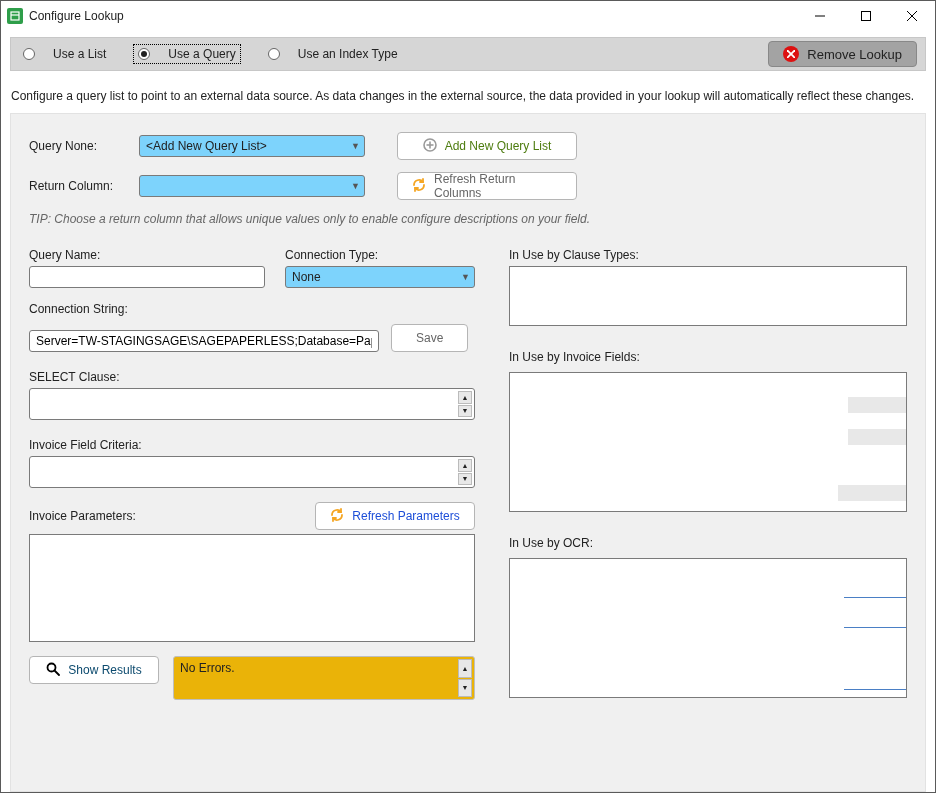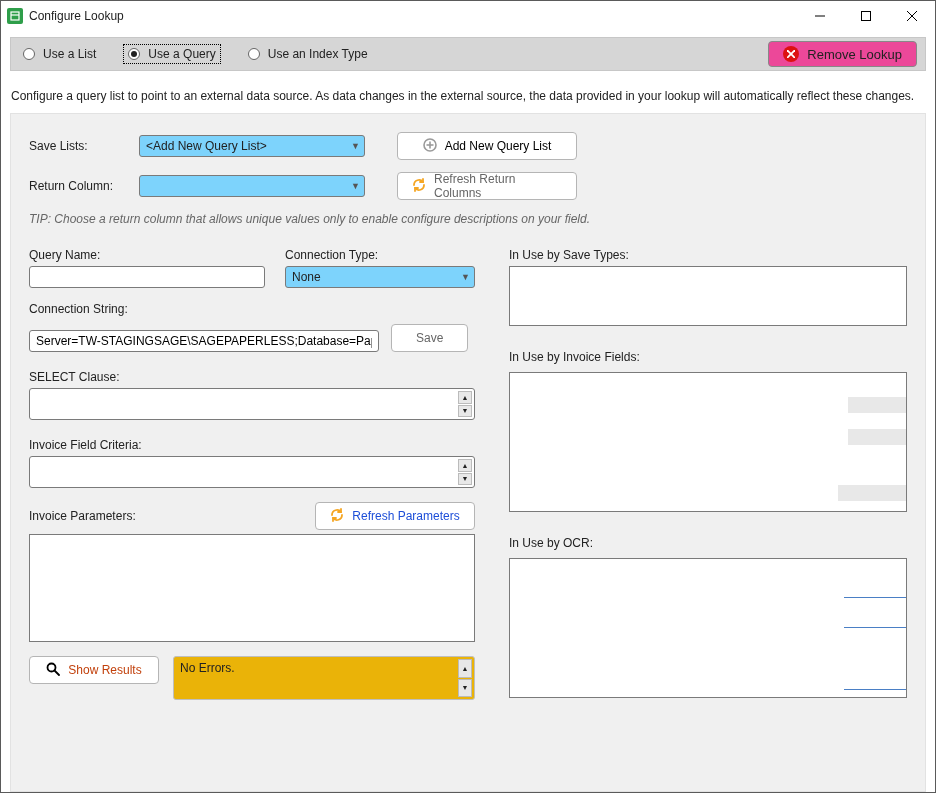--- a/index.html
+++ b/index.html
@@ -20,31 +20,31 @@
   .winbtn {
     width: 46px; height: 30px; display: inline-flex; align-items: center; justify-content: center; cursor: pointer;
   }
   .winbtn svg { width: 10px; height: 10px; }
   
   .modebar {
     margin: 6px 9px 0 9px; height: 34px; background: #d6d6d6; border: 1px solid #c7c7c7;
     display: flex; align-items: center; padding: 0 8px;
   }
   .radio {
-    display: inline-flex; align-items: center; margin-right: 24px; gap: 8px; cursor: pointer;
+    display: inline-flex; align-items: center; margin-right: 24px; gap: 18px; cursor: pointer;
     padding: 2px 4px;
   }
   .radio .dot {
     width: 12px; height: 12px; border: 1px solid #666; border-radius: 50%; background: #fff; display: inline-flex; align-items: center; justify-content: center;
   }
   .radio.selected .dot::after { content: ""; width: 6px; height: 6px; background: #222; border-radius: 50%; display: block; }
   .radio.selected { outline: 1px dotted #000; }
   .modebar-spacer { flex: 1 1 auto; }
   .remove-btn {
-    border: 1px solid #888; border-radius: 4px; background: #ec4899; padding: 4px 14px; display: inline-flex; align-items: center; gap: 8px; cursor: pointer; font-size: 13px;
+    border: 1px solid #888; border-radius: 4px; background: #a3a3a3; padding: 4px 14px; display: inline-flex; align-items: center; gap: 8px; cursor: pointer; font-size: 13px;
   }
   .remove-btn .cross {
     width: 16px; height: 16px; background: #d11; border-radius: 50%; display: inline-flex; align-items: center; justify-content: center;
   }
   .remove-btn .cross svg { width: 8px; height: 8px; }
   
   .desc { padding: 18px 10px 10px 10px; }
   
   .panel {
     margin: 0 9px; background: #f0f0f0; border: 1px solid #e2e2e2; flex: 1 1 auto; padding: 18px 18px 14px 18px;
@@ -166,35 +166,35 @@
       </span>
       <span>Remove Lookup</span>
     </div>
   </div>
 
   <div class="desc">Configure a query list to point to an external data source. As data changes in the external source, the data provided in your lookup will automatically reflect these changes.</div>
 
   <div class="panel">
 
     <div class="toprow">
-      <label>Save Lists:</label>
+      <label>Query None:</label>
       <div class="select querylist">
         <span>&lt;Add New Query List&gt;</span>
         <span class="caret">▼</span>
       </div>
       <div style="width:12px;"></div>
       <div class="btn wide">
         <span class="plus-icon">
           <svg viewBox="0 0 14 14">
               <circle cx="7" cy="7" r="6" fill="none" stroke="#9a9a9a" stroke-width="1.6"></circle>
               <line x1="7" y1="3.5" x2="7" y2="10.5" stroke="#9a9a9a" stroke-width="1.6"></line>
               <line x1="3.5" y1="7" x2="10.5" y2="7" stroke="#9a9a9a" stroke-width="1.6"></line>
             </svg>
         </span>
-        <span style="color:#000000;">Add New Query List</span>
+        <span style="color:#4d7c0f;">Add New Query List</span>
       </div>
     </div>
 
     <div class="toprow">
       <label>Return Column:</label>
       <div class="select returncol">
         <span></span>
         <span class="caret">▼</span>
       </div>
       <div style="width:12px;"></div>
@@ -273,34 +273,34 @@
         <div class="params-box"></div>
 
         <div class="results-row">
           <div class="btn results">
             <span class="search-icon">
               <svg viewBox="0 0 14 14">
                   <circle cx="5.5" cy="5.5" r="4" fill="none" stroke="#000" stroke-width="1.8"></circle>
                   <line x1="8.5" y1="8.5" x2="13" y2="13" stroke="#000" stroke-width="1.8" stroke-linecap="round"></line>
                 </svg>
             </span>
-            <span style="color:#c2410c;">Show Results</span>
+            <span style="color:#0c4a6e;">Show Results</span>
           </div>
           <div class="errbox">
             <span>No Errors.</span>
             <div class="arrows">
                 <div>▲</div>
                 <div>▼</div>
               </div>
           </div>
         </div>
       </div>
 
       <div class="right">
-        <span class="sec-label">In Use by Save Types:</span>
+        <span class="sec-label">In Use by Clause Types:</span>
         <div class="box idx"></div>
 
         <span class="sec-label" style="margin-top:24px;">In Use by Invoice Fields:</span>
         <div class="box inv">
           <div class="shade w1"></div>
           <div class="shade w2"></div>
           <div class="shade w3"></div>
         </div>
 
         <span class="sec-label" style="margin-top:24px;">In Use by OCR:</span>

